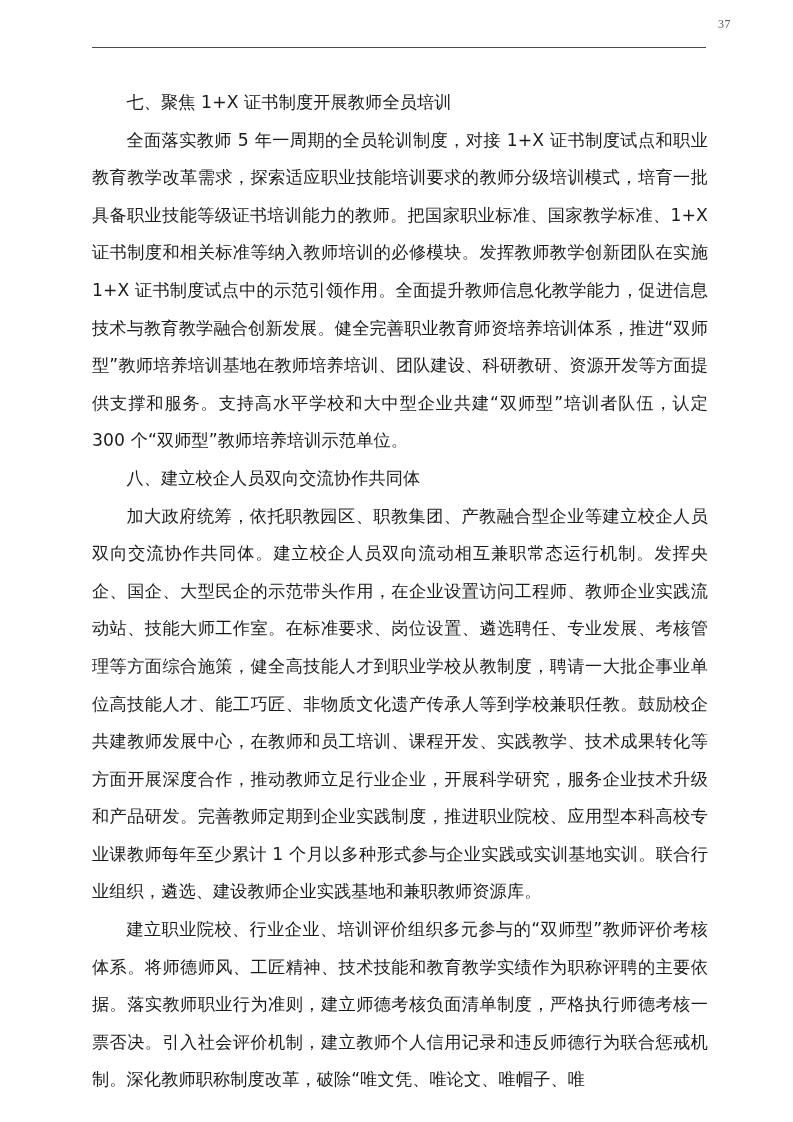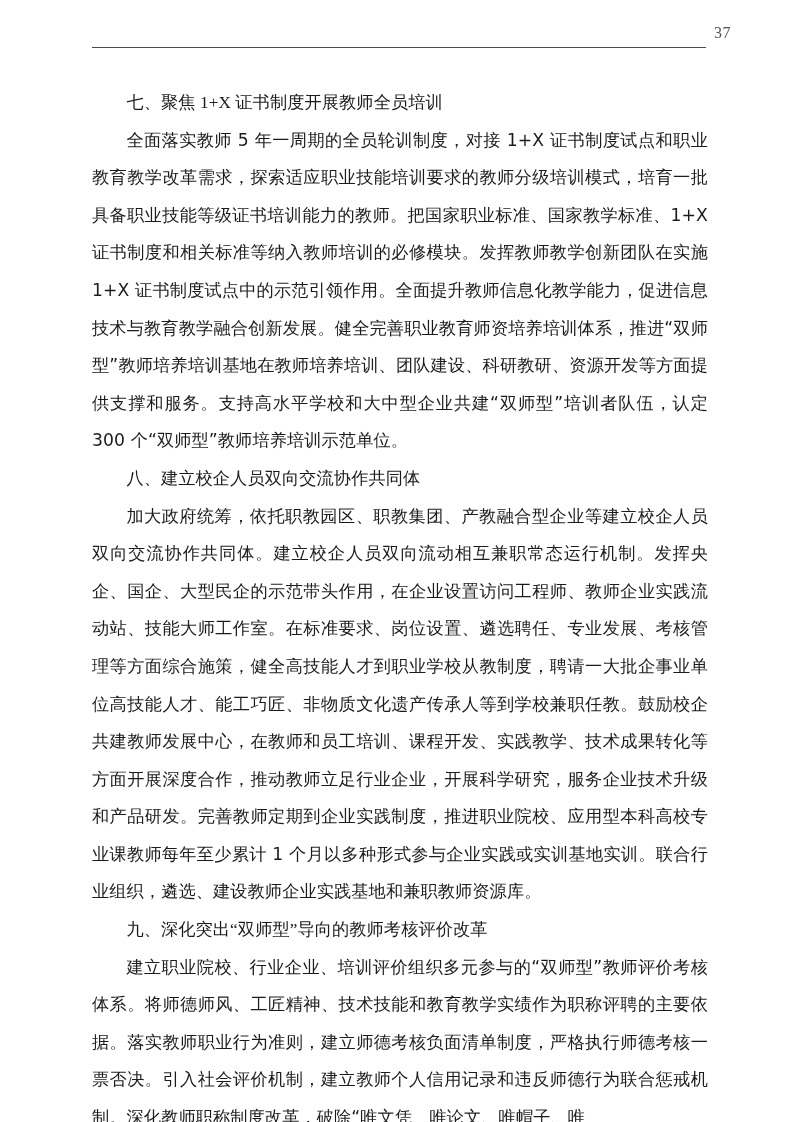--- a/index.html
+++ b/index.html
@@ -13,23 +13,23 @@
   .page {
     position: relative;
     width: 793px;
     height: 1122px;
     background: #ffffff;
     box-sizing: border-box;
     overflow: hidden;
   }
   .page-number {
     position: absolute;
-    top: 24px;
+    top: 17px;
     right: 62px;
-    font-size: 16px;
+    font-size: 12px;
     color: #555555;
     font-family: "Liberation Serif", serif;
     letter-spacing: 0.5px;
   }
   .header-rule {
     position: absolute;
     top: 47px;
     left: 92px;
     width: 614px;
     height: 1px;
@@ -50,34 +50,32 @@
     text-justify: inter-ideograph;
     font-family: "DejaVu Sans", "Liberation Sans", sans-serif;
     letter-spacing: 0.1px;
   }
   p.indent {
     text-indent: 2em;
   }
   p.heading {
     text-indent: 2em;
     font-weight: normal;
-    font-family: Liberation Serif, serif;
   }
 </style>
 </head>
 <body>
 
 <div class="page">
 
   <div class="page-number">37</div>
 
   <div class="header-rule"></div>
 
   <div class="content">
     <p class="heading">七、聚焦 1+X 证书制度开展教师全员培训</p>
     <p class="indent">全面落实教师 5 年一周期的全员轮训制度，对接 1+X 证书制度试点和职业教育教学改革需求，探索适应职业技能培训要求的教师分级培训模式，培育一批具备职业技能等级证书培训能力的教师。把国家职业标准、国家教学标准、1+X 证书制度和相关标准等纳入教师培训的必修模块。发挥教师教学创新团队在实施 1+X 证书制度试点中的示范引领作用。全面提升教师信息化教学能力，促进信息技术与教育教学融合创新发展。健全完善职业教育师资培养培训体系，推进“双师型”教师培养培训基地在教师培养培训、团队建设、科研教研、资源开发等方面提供支撑和服务。支持高水平学校和大中型企业共建“双师型”培训者队伍，认定 300 个“双师型”教师培养培训示范单位。</p>
     <p class="heading">八、建立校企人员双向交流协作共同体</p>
     <p class="indent">加大政府统筹，依托职教园区、职教集团、产教融合型企业等建立校企人员双向交流协作共同体。建立校企人员双向流动相互兼职常态运行机制。发挥央企、国企、大型民企的示范带头作用，在企业设置访问工程师、教师企业实践流动站、技能大师工作室。在标准要求、岗位设置、遴选聘任、专业发展、考核管理等方面综合施策，健全高技能人才到职业学校从教制度，聘请一大批企事业单位高技能人才、能工巧匠、非物质文化遗产传承人等到学校兼职任教。鼓励校企共建教师发展中心，在教师和员工培训、课程开发、实践教学、技术成果转化等方面开展深度合作，推动教师立足行业企业，开展科学研究，服务企业技术升级和产品研发。完善教师定期到企业实践制度，推进职业院校、应用型本科高校专业课教师每年至少累计 1 个月以多种形式参与企业实践或实训基地实训。联合行业组织，遴选、建设教师企业实践基地和兼职教师资源库。</p>
-    <p class="heading">九、深化突出“双师型”导向的教师考核评价改革</p>
     <p class="indent">建立职业院校、行业企业、培训评价组织多元参与的“双师型”教师评价考核体系。将师德师风、工匠精神、技术技能和教育教学实绩作为职称评聘的主要依据。落实教师职业行为准则，建立师德考核负面清单制度，严格执行师德考核一票否决。引入社会评价机制，建立教师个人信用记录和违反师德行为联合惩戒机制。深化教师职称制度改革，破除“唯文凭、唯论文、唯帽子、唯</p>
   </div>
 
 </div>
 
 </body></html>

